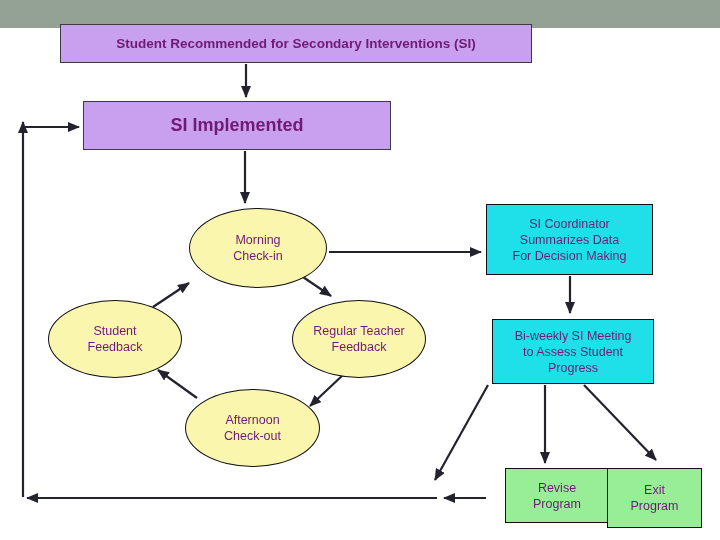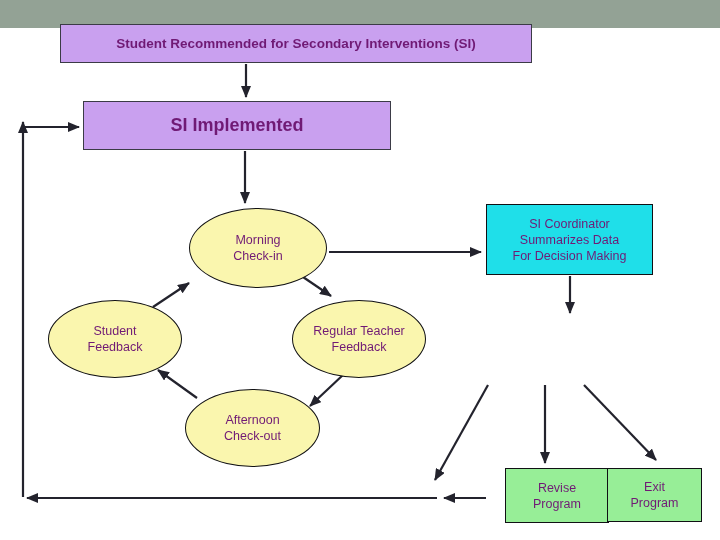--- a/index.html
+++ b/index.html
@@ -41,21 +41,21 @@
   
   .n-title{left:60px;top:24px;width:472px;height:39px;}
   .n-si{left:83px;top:101px;width:308px;height:49px;font-size:18px;}
   .n-morning{left:189px;top:208px;width:138px;height:80px;}
   .n-parent{left:48px;top:300px;width:134px;height:78px;}
   .n-regular{left:292px;top:300px;width:134px;height:78px;}
   .n-afternoon{left:185px;top:389px;width:135px;height:78px;}
   .n-coord{left:486px;top:204px;width:167px;height:71px;}
   .n-biweek{left:492px;top:319px;width:162px;height:65px;}
   .n-revise{left:505px;top:468px;width:104px;height:55px;}
-  .n-exit{left:607px;top:468px;width:95px;height:54px;}
+  .n-exit{left:607px;top:468px;width:95px;height:60px;}
 </style>
 </head>
 <body>
 
 <div class="stage">
 
   <div class="top-band"></div>
 
   <svg class="connectors" viewBox="0 0 720 540" xmlns="http://www.w3.org/2000/svg" aria-hidden="true">
     <defs>
@@ -101,20 +101,23 @@
   <div class="node ellipse-yellow n-regular">Regular Teacher
 Feedback</div>
 
   <div class="node rect-cyan n-coord">SI Coordinator
 Summarizes Data
 For Decision Making</div>
 
   <div class="node ellipse-yellow n-afternoon">Afternoon
 Check-out</div>
 
+  <div class="node rect-cyan n-biweek">Bi-weekly  SI Meeting
+to Assess Student
+Progress</div>
 
   <div class="node rect-green n-revise">Revise
 Program</div>
 
   <div class="node rect-green n-exit">Exit
 Program</div>
 
 </div>
 
 </body></html>

